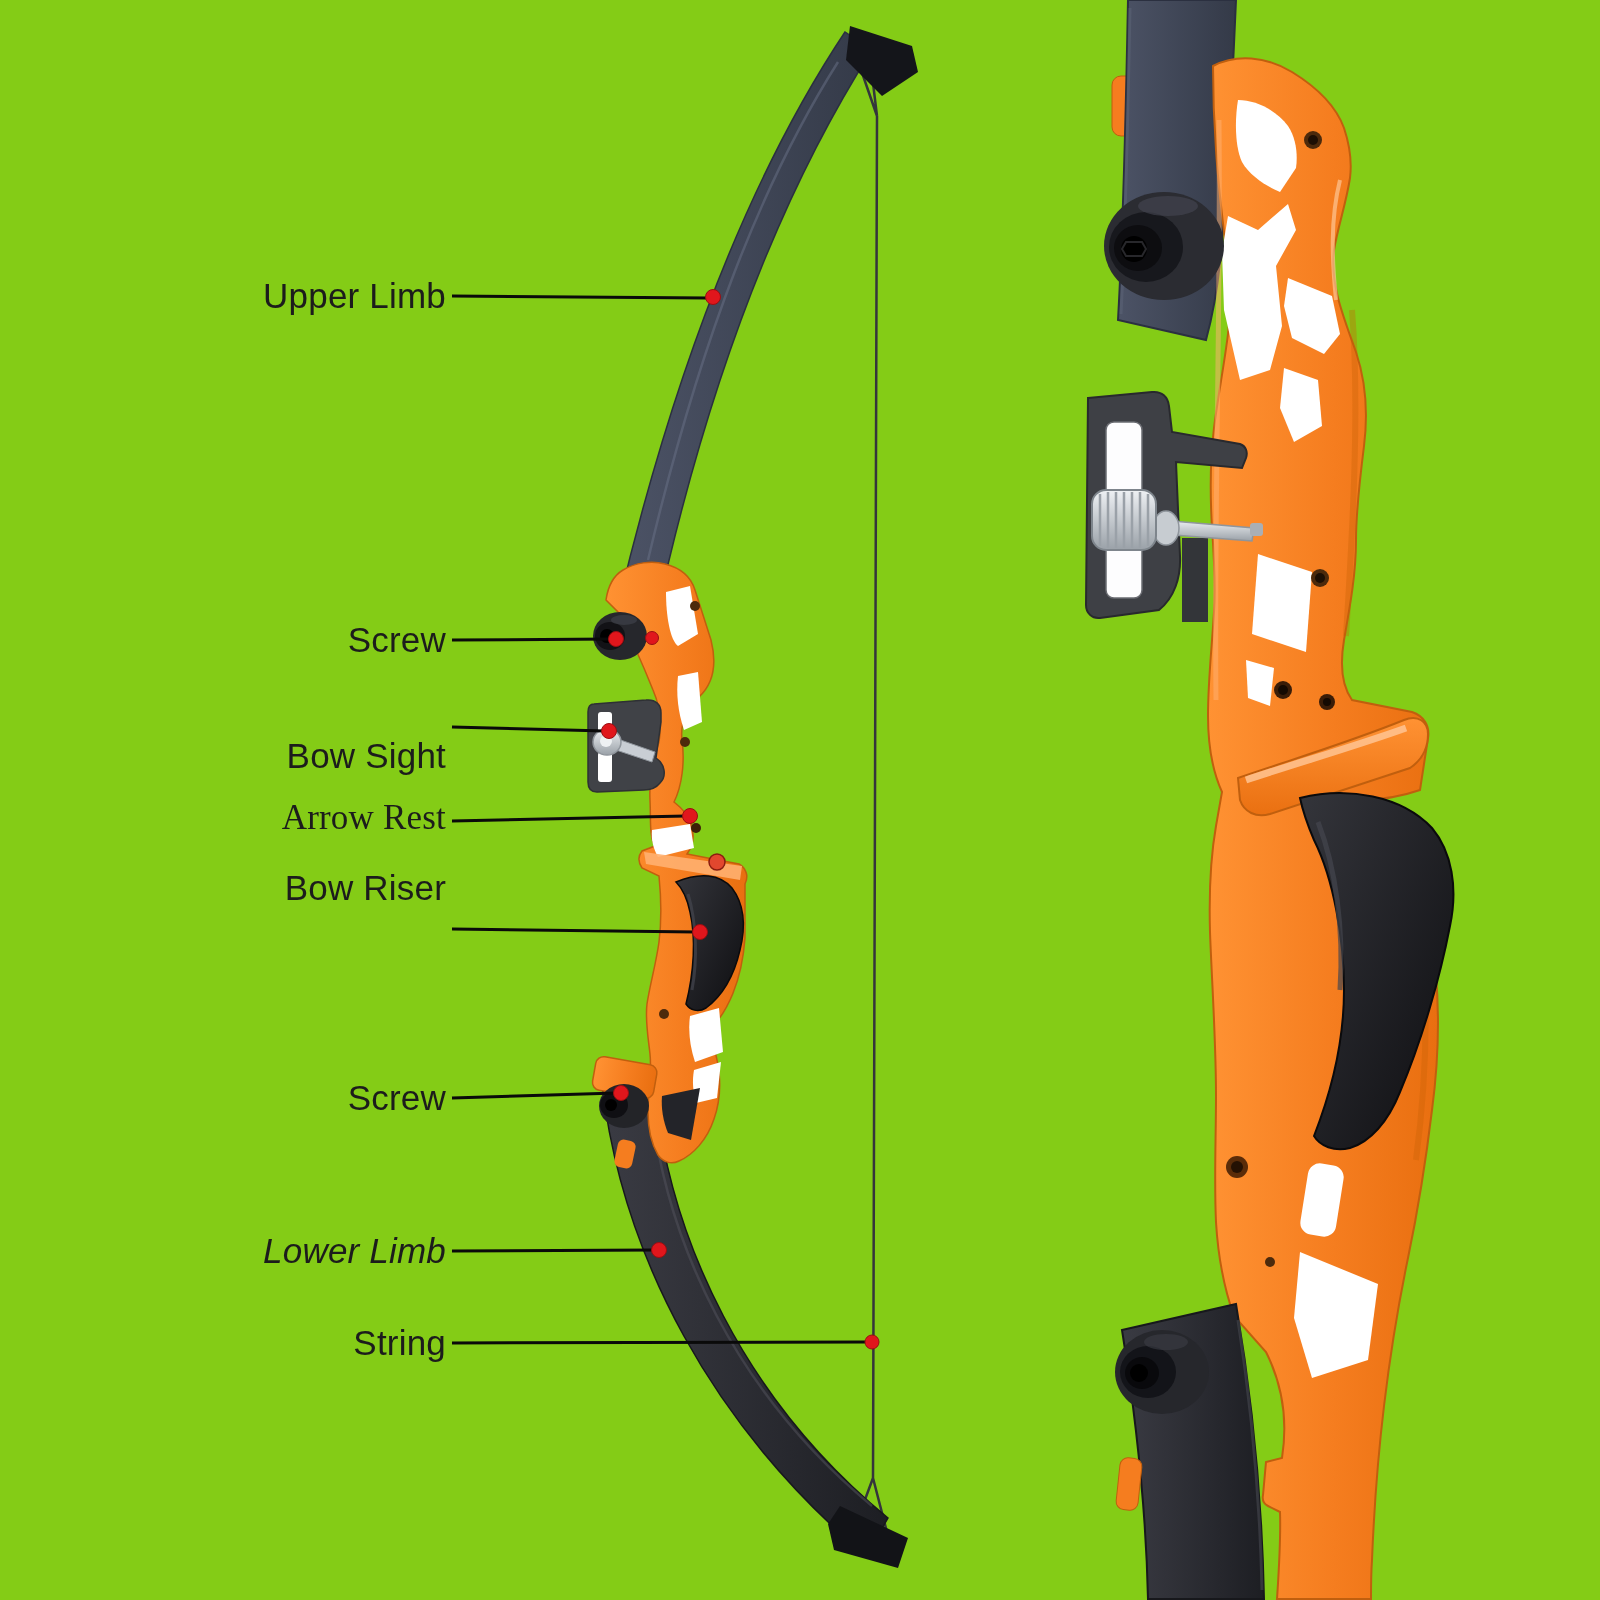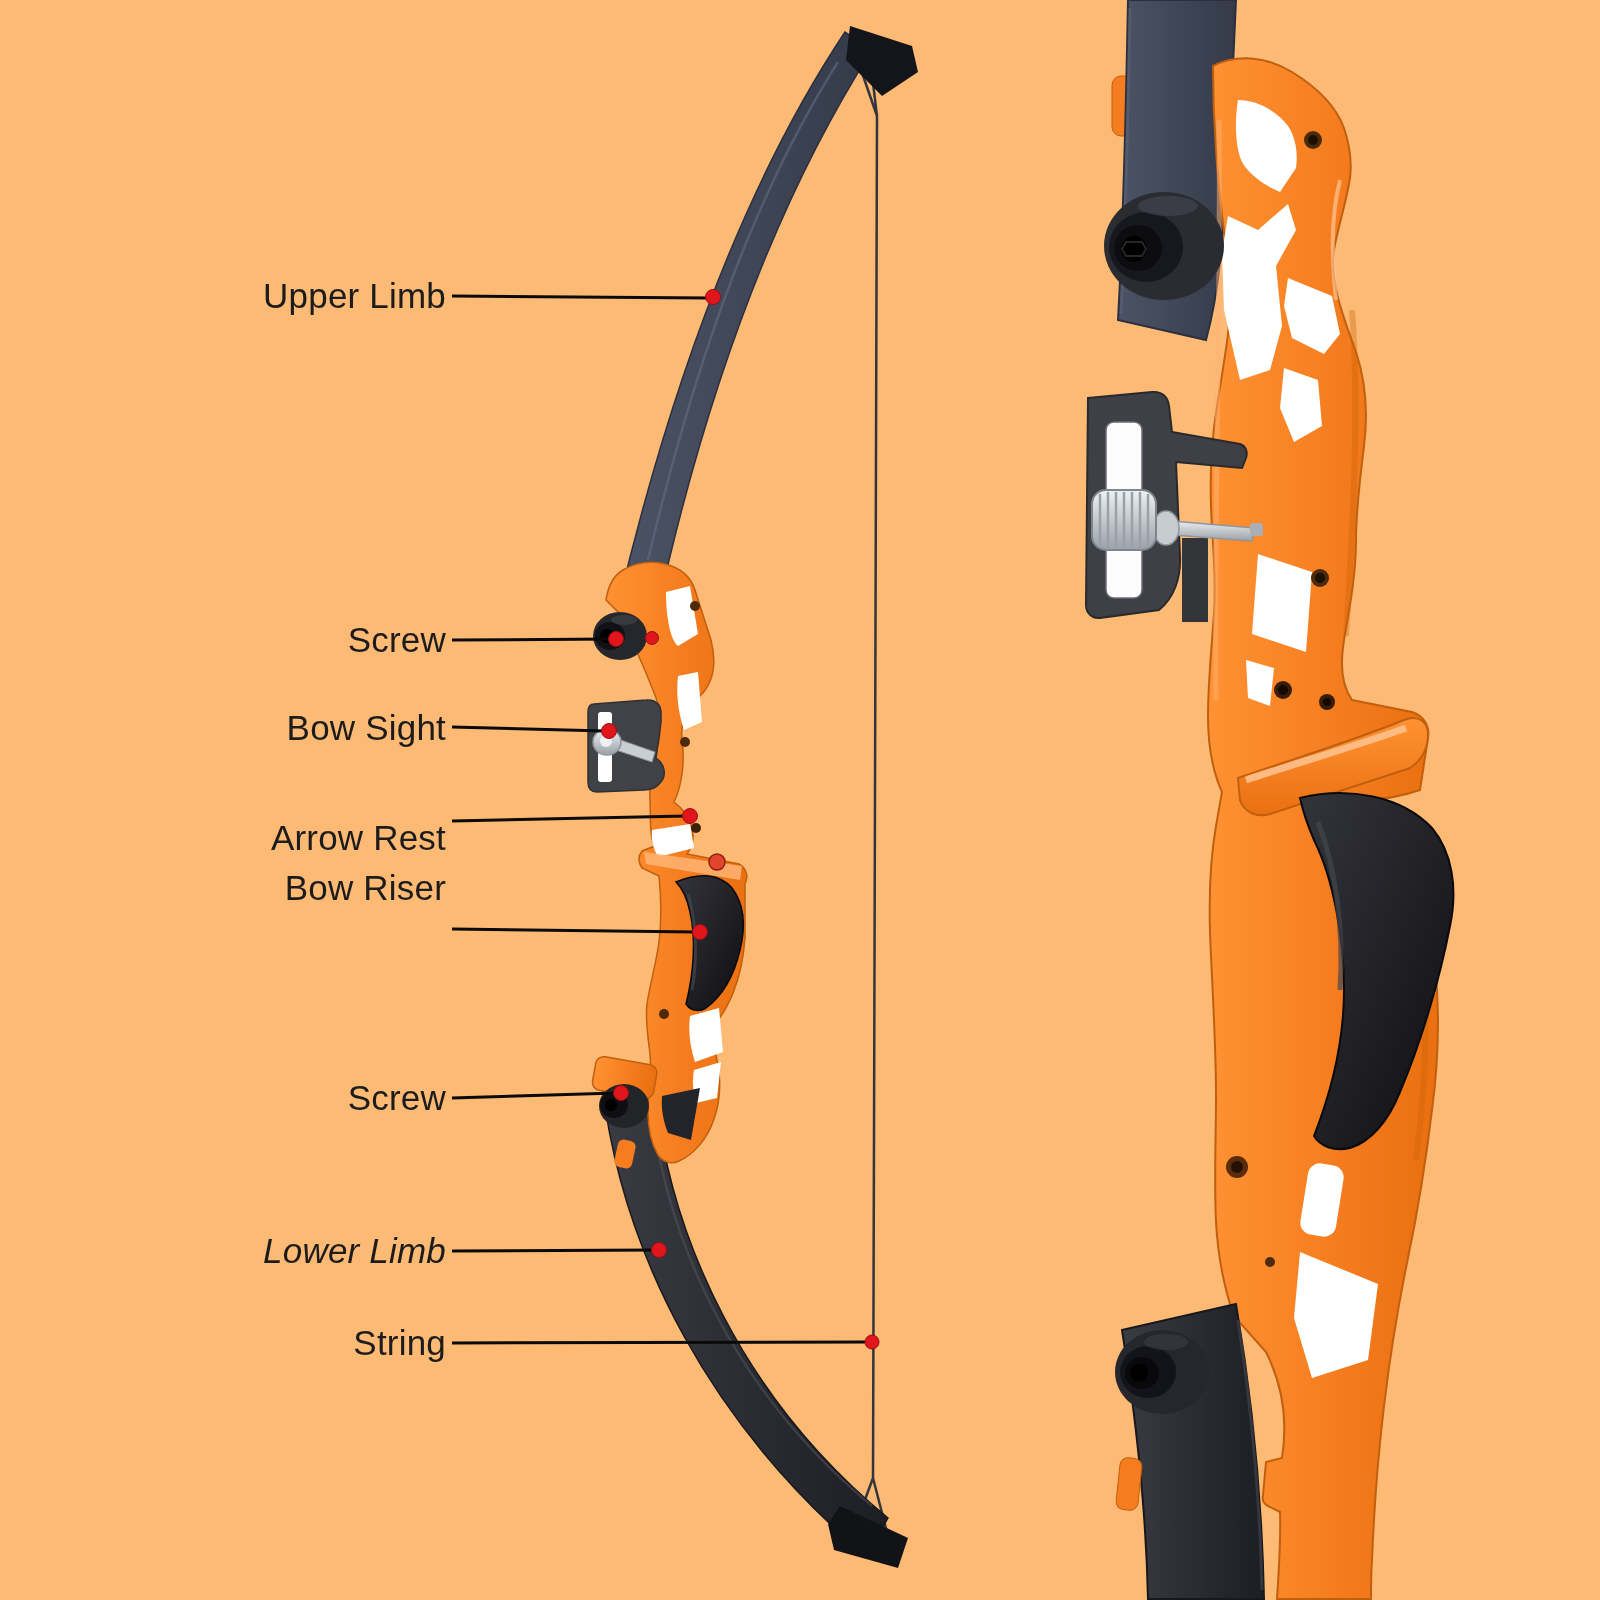--- a/index.html
+++ b/index.html
@@ -1,19 +1,19 @@
 <!DOCTYPE html>
 <html><head>
 <meta charset="utf-8">
 <style>
   html,body{margin:0;padding:0;background:#ffffff;}
   .stage{
     position:relative;
     width:1600px;height:1600px;
-    background:#fdba74;
+    background:#84cc16;
     overflow:hidden;
     font-family:"Liberation Sans", sans-serif;
   }
   .art{position:absolute;left:0;top:0;width:1600px;height:1600px;}
   .label{
     position:absolute;
     right:1154px;
     font-size:35px;
     line-height:44px;
     color:#1c1c1c;
@@ -258,20 +258,20 @@
     <circle cx="690" cy="816" r="7.5"></circle>
     <circle cx="700" cy="932" r="7.5"></circle>
     <circle cx="621" cy="1093" r="7.5"></circle>
     <circle cx="659" cy="1250" r="7.5"></circle>
     <circle cx="872" cy="1342" r="7"></circle>
   </g>
 </svg>
 
 <div class="label" style="top:274px;">Upper Limb</div>
 <div class="label" style="top:618px;">Screw</div>
-<div class="label" style="top:706px;margin-left:20px;">Bow Sight</div>
-<div class="label" style="top:816px;">Arrow Rest</div>
+<div class="label" style="top:734px;margin-left:20px;">Bow Sight</div>
+<div class="label" style="top:796px;font-family:Liberation Serif, serif;">Arrow Rest</div>
 <div class="label" style="top:866px;">Bow Riser</div>
 <div class="label" style="top:1076px;">Screw</div>
 <div class="label" style="top:1229px;font-style:italic;">Lower Limb</div>
 <div class="label" style="top:1321px;">String</div>
 
 </div>
 
 </body></html>

